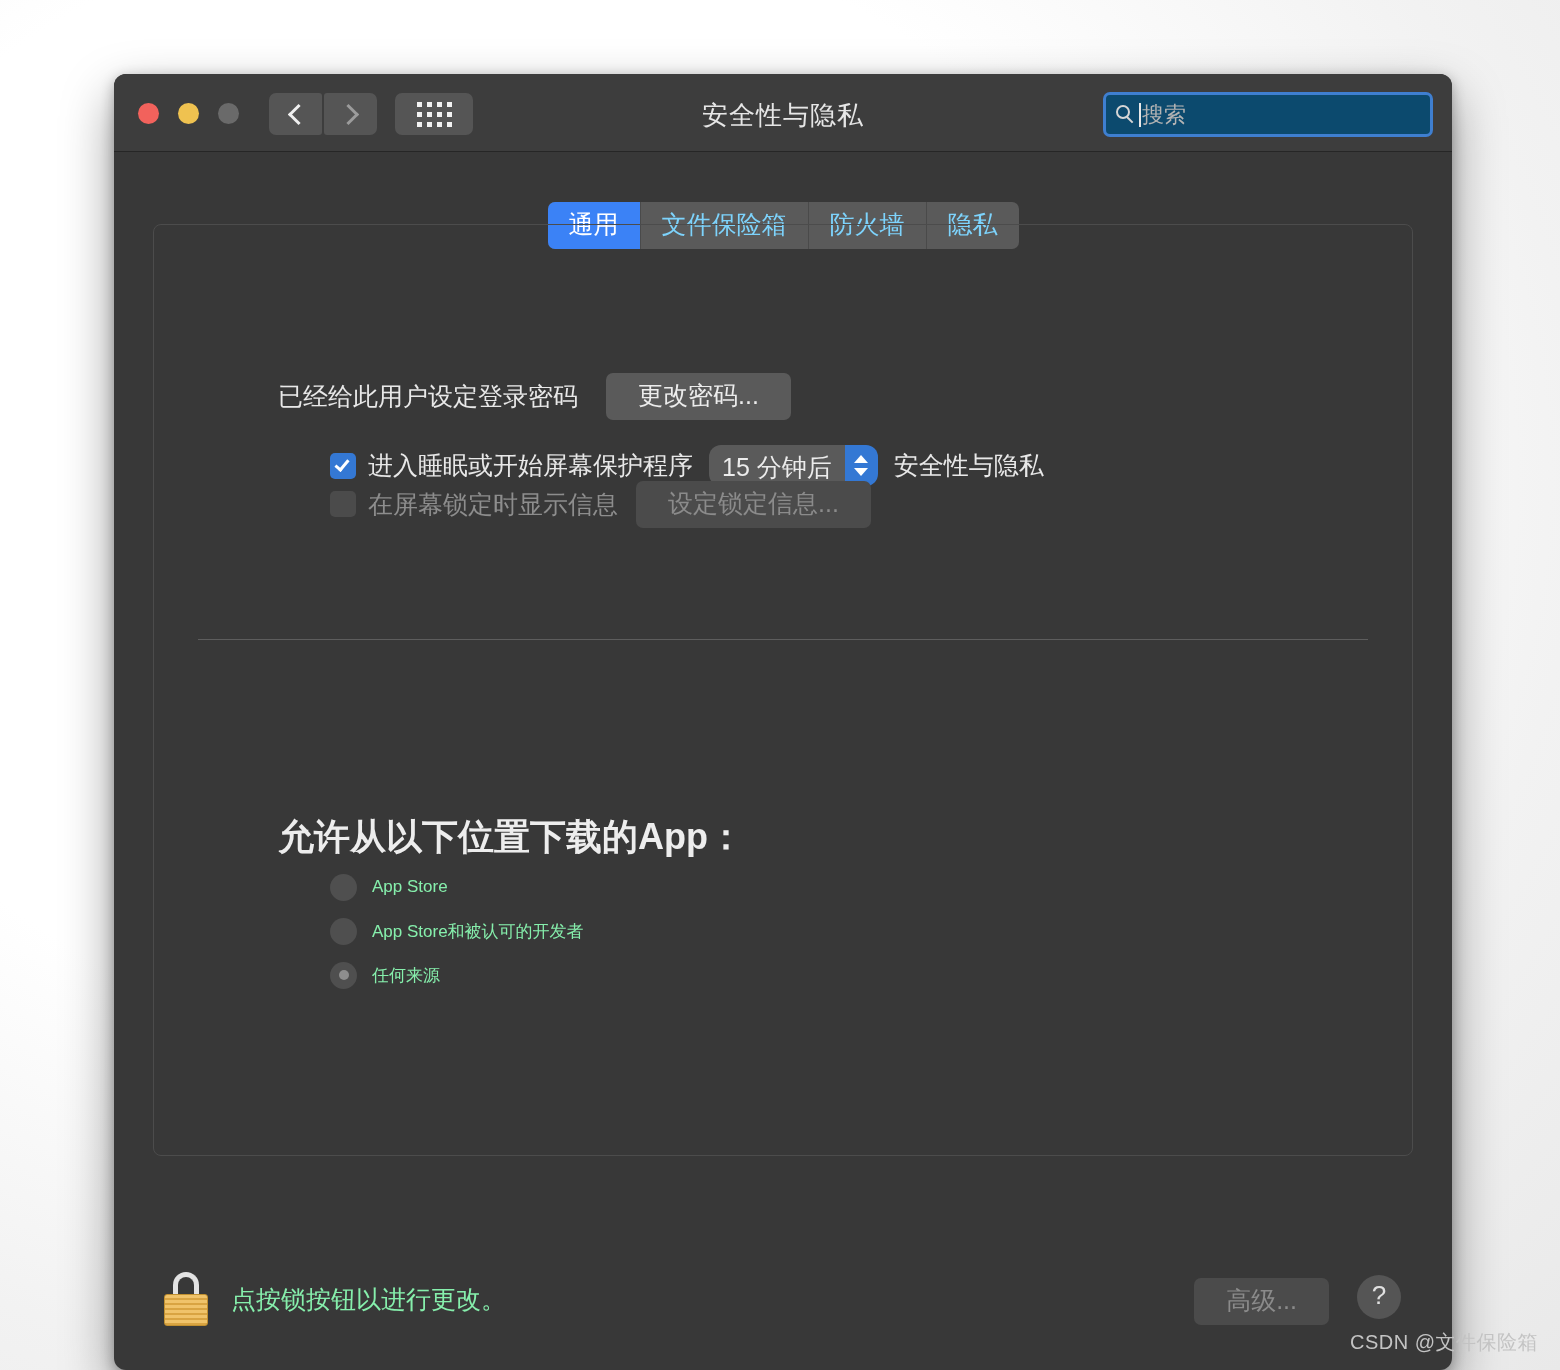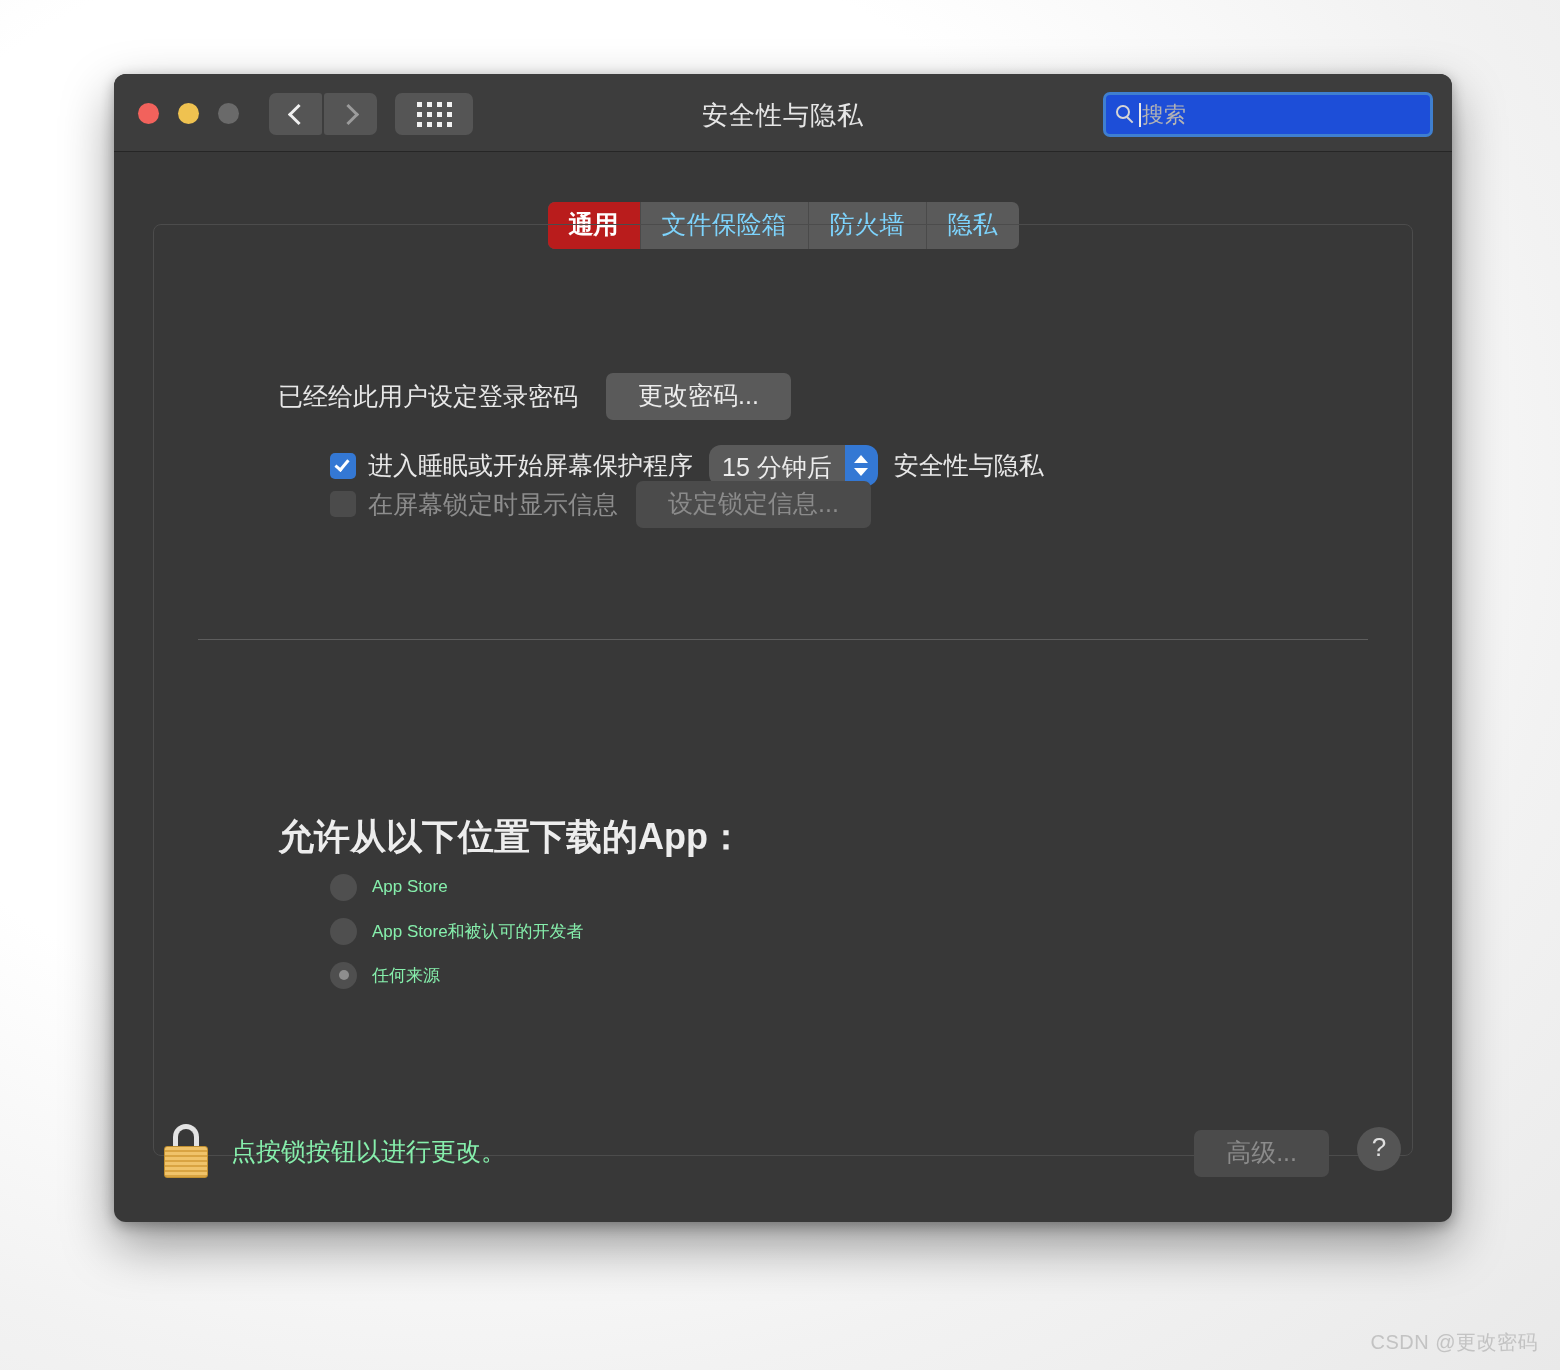--- a/index.html
+++ b/index.html
@@ -18,21 +18,21 @@
     height: 1370px;
     background: radial-gradient(ellipse at 30% 35%, #ffffff 0%, #ffffff 45%, #f2f2f2 72%, #e9e9e9 100%);
   }
 
   
   .window {
     position: absolute;
     left: 114px;
     top: 74px;
     width: 1338px;
-    height: 1148px;
+    height: 1296px;
     background: #383838;
     border-radius: 12px;
     box-shadow: 0 22px 52px rgba(0,0,0,0.40), 0 4px 14px rgba(0,0,0,0.30);
     overflow: hidden;
   }
 
   
   .titlebar {
     position: relative;
     height: 78px;
@@ -105,21 +105,21 @@
     color: #e6e6e6;
     letter-spacing: 1px;
   }
 
   .searchwrap {
     position: absolute;
     right: 19px;
     top: 18px;
     width: 330px;
     height: 45px;
-    background: #1d4ed8;
+    background: #0c4a6e;
     border-radius: 7px;
     border: 3px solid #3f7fd0;
     display: flex;
     align-items: center;
     padding: 0 10px;
   }
   .search-icon {
     width: 19px; height: 19px;
     position: relative;
     margin-right: 2px;
@@ -163,21 +163,21 @@
     overflow: hidden;
   }
   .tab {
     padding: 7px 21px 9px;
     font-size: 25px;
     color: #7dd3fc;
     border-right: 1px solid #4a4a4a;
     line-height: 1.25;
   }
   .tab:last-child { border-right: none; }
-  .tab.active { background: #b91c1c; color: #ffffff; font-weight: bold; }
+  .tab.active { background: #3b82f6; color: #ffffff; }
 
   
   .panel {
     position: absolute;
     left: 39px;
     top: 150px;
     width: 1260px;
     height: 932px;
     border: 1px solid #4c4c4c;
     border-radius: 8px;
@@ -500,15 +500,15 @@
         <span class="shackle"></span>
         <span class="body"></span>
       </div>
       <div class="lock-text">点按锁按钮以进行更改。</div>
       <button class="btn disabled adv-btn">高级...</button>
       <button class="help-btn">?</button>
     </div>
 
   </div>
 
-  <div class="watermark">CSDN @更改密码</div>
+  <div class="watermark">CSDN @文件保险箱</div>
 
 </div>
 
 </body></html>

